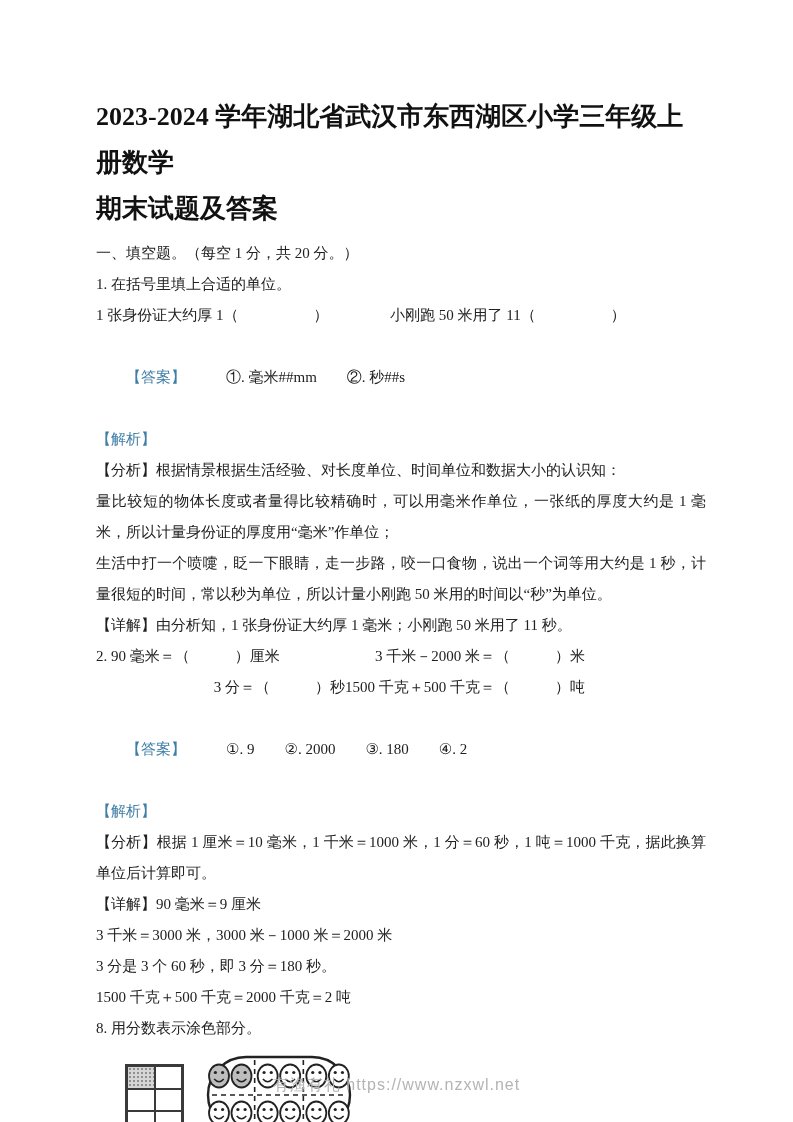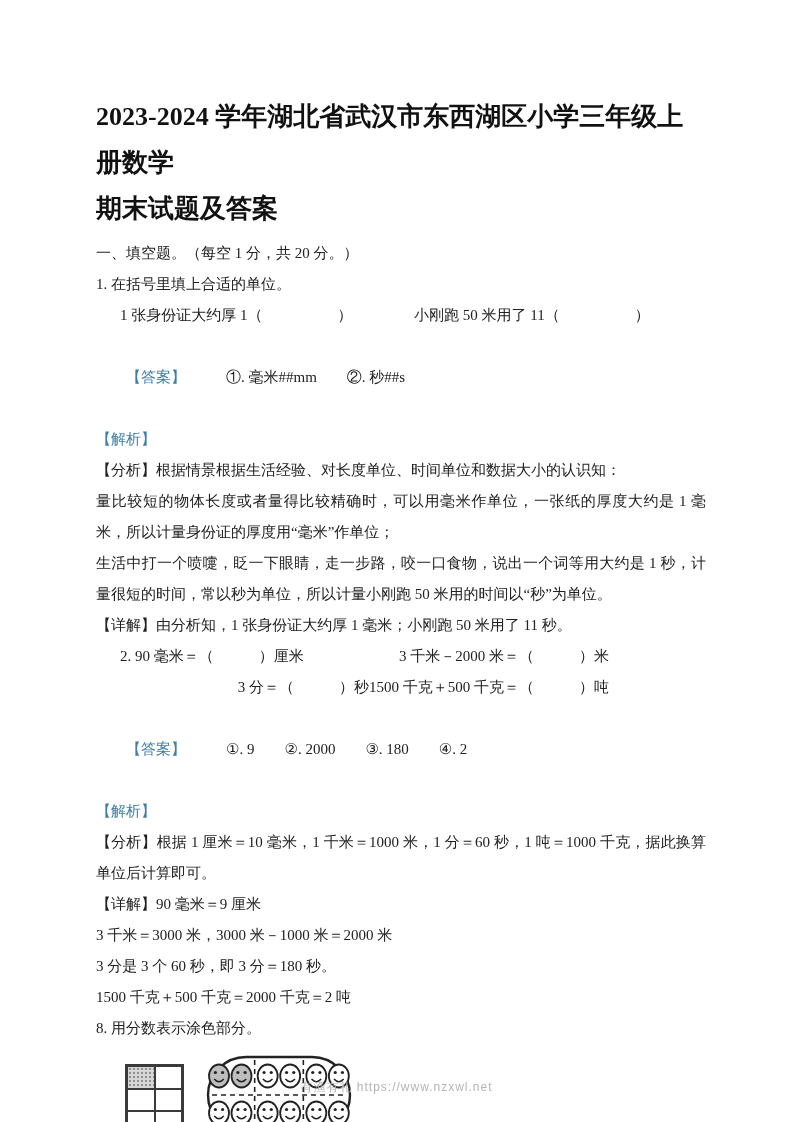--- a/index.html
+++ b/index.html
@@ -19,21 +19,21 @@
   }
   .doc-title {
     font-size: 26px;
     font-weight: bold;
     line-height: 46px;
     color: #111;
   }
   .body-text { font-size: 15px; line-height: 31px; margin-top: 6px; }
   .line { white-space: pre-wrap; }
   .para-justify { text-align: justify; }
-  .cols { display: flex; margin-left: 24px; }
+  .cols { display: flex; }
   .c1 { flex: 0 0 auto; white-space: pre-wrap; }
   .c2 { flex: 0 0 auto; white-space: pre-wrap; }
   .w294 { width: 294px; }
   .w279 { width: 279px; }
   .w249 { width: 249px; text-align: right; }
   .label-blue { color: #3F7EA5; }
   .ans-gap { margin-right: 40px; font-family: Liberation Serif, serif; }
   .figure-row {
     display: flex;
     align-items: center;
@@ -54,21 +54,21 @@
     background-color: #d6d6d6;
     background-image: radial-gradient(#8f8f8f 1px, rgba(0,0,0,0) 1px);
     background-size: 4px 4px;
   }
   .blanks-line { margin-left: 29px; margin-top: 10px; }
   .footer {
     position: absolute;
     left: 0; right: 0; bottom: 26px;
     text-align: center;
     font-family: "Liberation Sans", sans-serif;
-    font-size: 12px;
+    font-size: 16px;
     color: #b4b4b4;
     letter-spacing: 1px;
   }
 </style>
 </head>
 <body>
 
 <div class="page">
   <div class="content">
 

